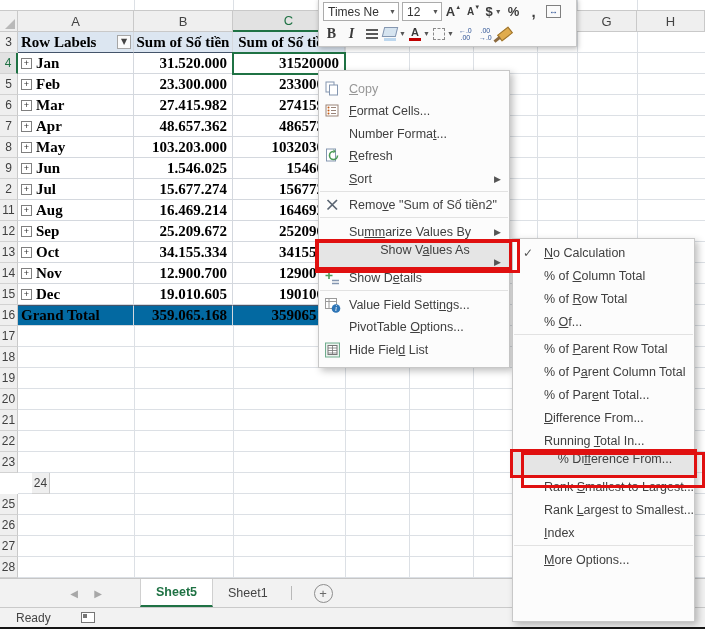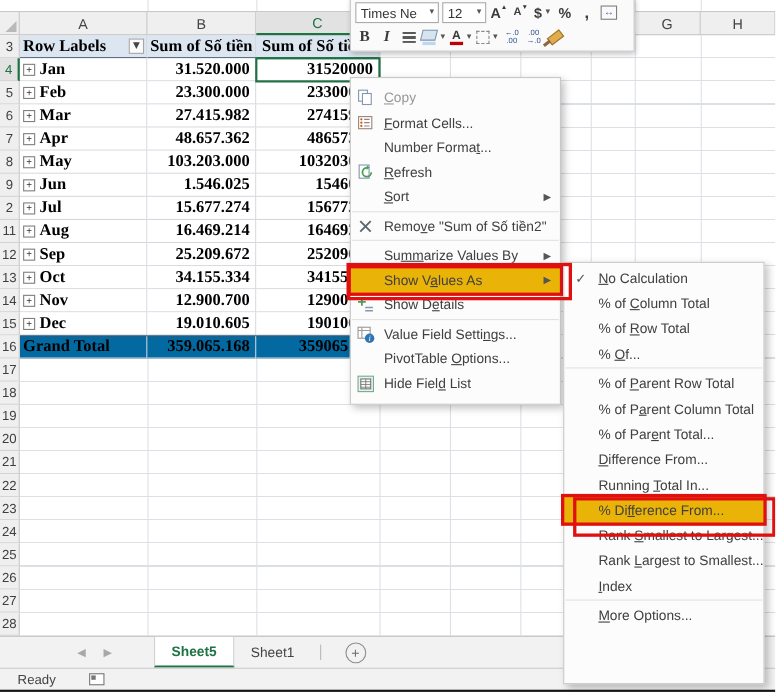--- a/index.html
+++ b/index.html
@@ -74,21 +74,21 @@
   .menu{position:absolute;background:#FCFCFC;border:1px solid #C8C8C8;box-sizing:border-box;
     box-shadow:3px 3px 7px rgba(0,0,0,.25);display:flex;flex-direction:column;padding:2px 0;}
   #ctxmenu{left:318px;top:70px;width:192px;height:298px;z-index:7;justify-content:center;}
   #submenu{left:512px;top:238px;width:183px;height:384px;z-index:8;}
   .mitem{position:relative;display:flex;align-items:center;flex:0 0 22.5px;padding:0 8px 0 30px;
     font-size:12.5px;color:#404040;white-space:nowrap;}
   #submenu .mitem{flex:0 0 23px;padding-left:31px;}
   .mitem u{text-decoration:underline;}
   .mitem .arrow{margin-left:auto;font-size:9px;color:#555;}
   .mitem.disabled{color:#979797;}
-  .mitem.hl{background:#eab308;}
+  .mitem.hl{background:#e5e5e5;flex-direction:column;}
   .mitem.redbox{box-shadow:0 0 0 3px #E01010;z-index:4;}
   .msep{flex:0 0 1px;background:#E2E2E2;margin:1px 1px 2px 1px;}
   .mi-icon{position:absolute;left:5px;top:50%;transform:translateY(-50%);width:17px;height:17px;}
   .mi-check{position:absolute;left:10px;font-size:12px;color:#555;}
 
   
   .note{position:absolute;border:3px solid #E01010;z-index:20;pointer-events:none;}
 
   
   #tabbar{position:absolute;left:0;top:578px;width:705px;height:29px;background:#F2F2F2;
@@ -151,21 +151,21 @@
       <div class="rowhdr" style="top: 231px;">14</div>
       <div class="rowhdr" style="top: 252px;">15</div>
       <div class="rowhdr" style="top: 273px;">16</div>
       <div class="rowhdr" style="top: 294px;">17</div>
       <div class="rowhdr" style="top: 315px;">18</div>
       <div class="rowhdr" style="top: 336px;">19</div>
       <div class="rowhdr" style="top: 357px;">20</div>
       <div class="rowhdr" style="top: 378px;">21</div>
       <div class="rowhdr" style="top: 399px;">22</div>
       <div class="rowhdr" style="top: 420px;">23</div>
-      <div class="rowhdr" style="top: 441px;">24</div>
+      <div class="rowhdr" style="top: 441px; margin-left: 32px;">24</div>
       <div class="rowhdr" style="top: 462px;">25</div>
       <div class="rowhdr" style="top: 483px;">26</div>
       <div class="rowhdr" style="top: 504px;">27</div>
       <div class="rowhdr" style="top: 525px;">28</div>
     </div>
 
   <div id="pivot">
       <div class="pcell hdr lab" style="left: 18px; top: 32px; width: 116px; height: 21px;">
         <span>Row Labels</span>
         <span class="ddbtn">▼</span>

